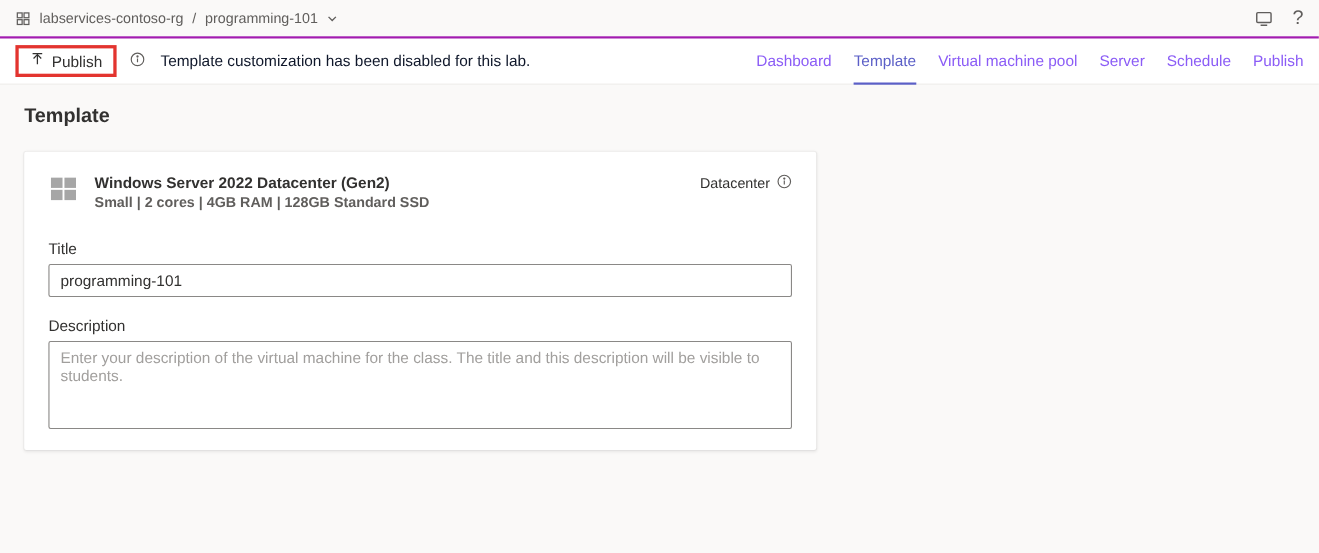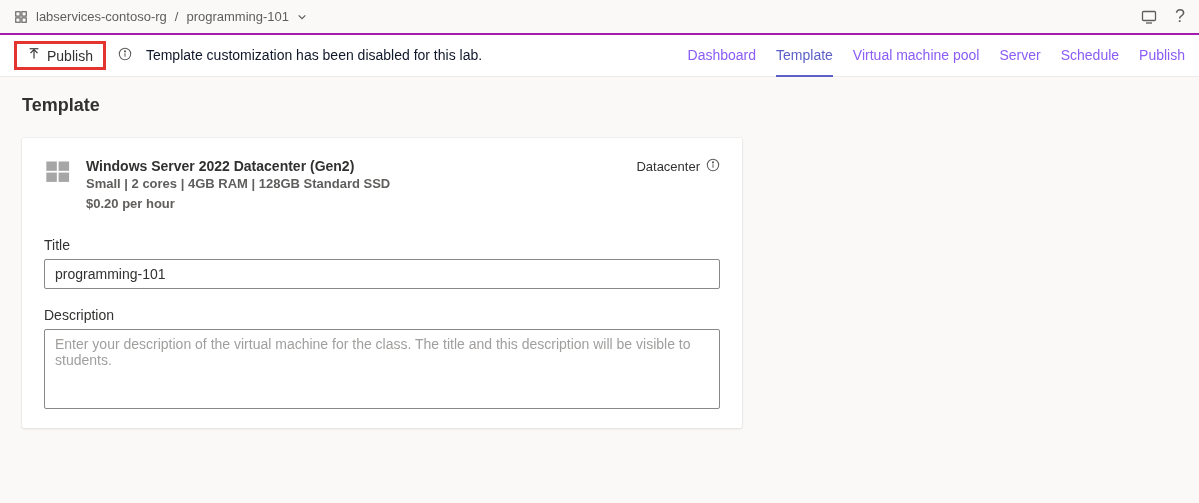--- a/index.html
+++ b/index.html
@@ -216,21 +216,20 @@
         <svg width="28" height="28" viewBox="0 0 24 24">
           <rect x="2" y="3" width="9" height="8" fill="#a6a6a6"></rect>
           <rect x="12.5" y="3" width="9" height="8" fill="#a6a6a6"></rect>
           <rect x="2" y="12.5" width="9" height="8" fill="#a6a6a6"></rect>
           <rect x="12.5" y="12.5" width="9" height="8" fill="#a6a6a6"></rect>
         </svg>
       </span>
       <div class="vm-info">
         <div class="vm-name">Windows Server 2022 Datacenter (Gen2)</div>
         <div class="vm-sub">Small | 2 cores | 4GB RAM | 128GB Standard SSD</div>
-        <div class="vm-sub">$0.20 per hour</div>
       </div>
       <div class="status">
         <span>Datacenter</span>
         <span>
           <svg width="14" height="14" viewBox="0 0 16 16" fill="none" stroke="#605e5c" stroke-width="1.2">
             <circle cx="8" cy="8" r="6.5"></circle>
             <line x1="8" y1="7" x2="8" y2="11"></line>
             <circle cx="8" cy="5" r="0.6" fill="#605e5c"></circle>
           </svg>
         </span>

